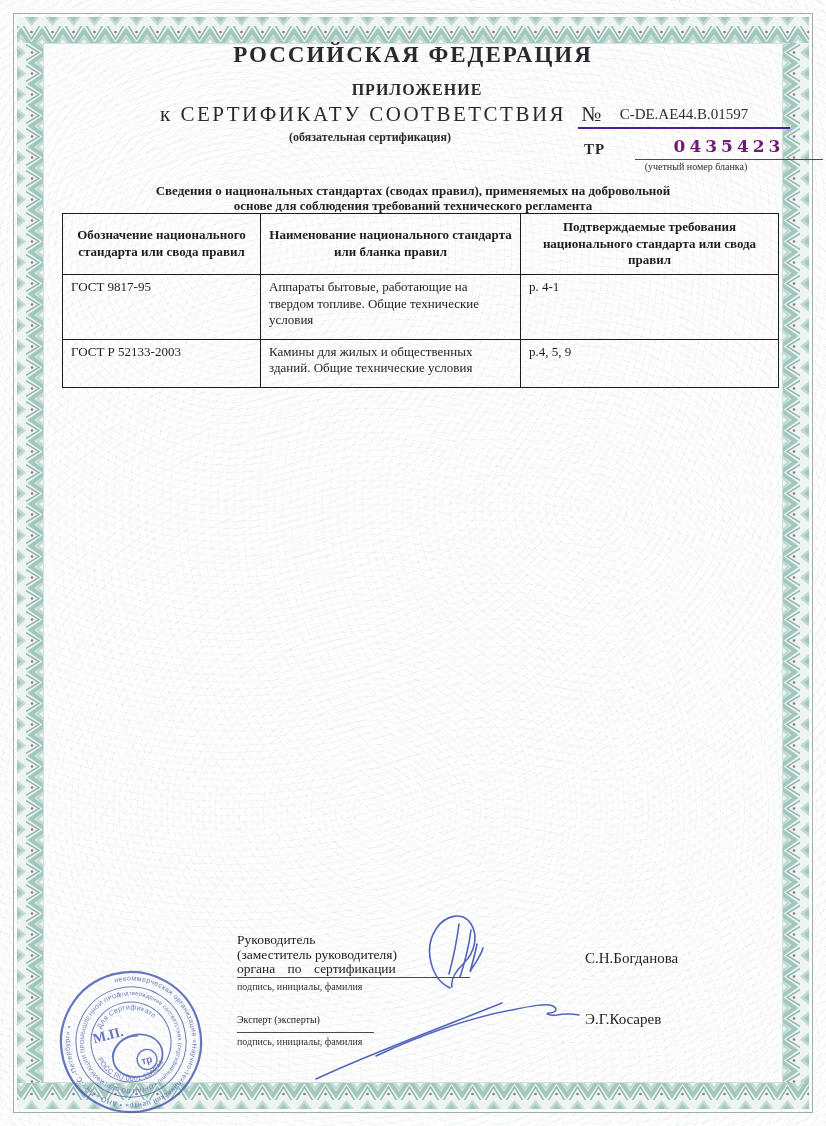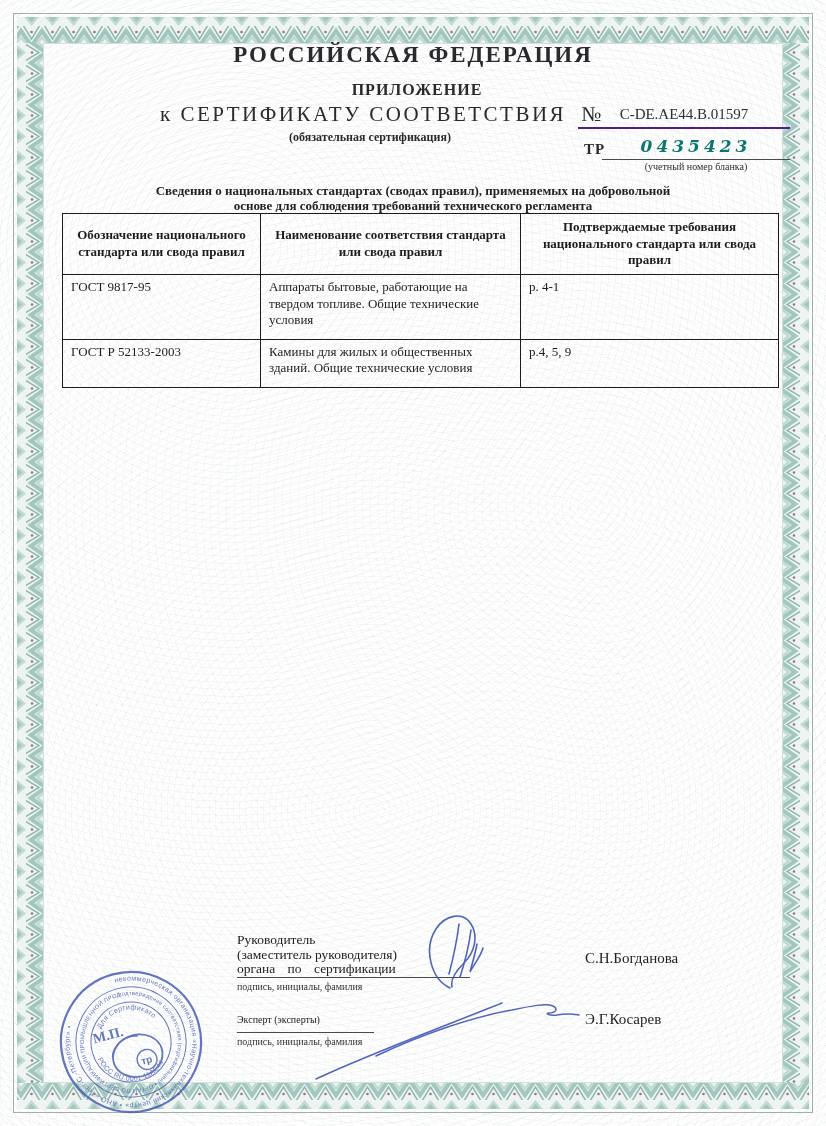--- a/index.html
+++ b/index.html
@@ -18,23 +18,23 @@
   }
   .frame{position:absolute;left:0;top:0;}
   .abs{position:absolute;}
   .t1{left:0;top:42px;width:100%;text-align:center;font-size:23px;font-weight:bold;letter-spacing:2px;color:#2a2a2e;}
   .t2{left:4px;top:81px;width:100%;text-align:center;font-size:16px;font-weight:bold;letter-spacing:1px;color:#2a2a2e;}
   .cert-line{left:160px;top:102px;font-size:21px;font-weight:normal;letter-spacing:2.5px;color:#2a2a2e;white-space:nowrap;}
   .cert-number{left:578px;top:106px;width:212px;text-align:center;font-size:15px;color:#2f2f33;
     border-bottom:2px solid #4c1d95;padding-bottom:4px;}
   .mandatory{left:250px;top:130px;width:240px;text-align:center;font-size:12px;font-weight:bold;color:#2a2a2e;}
   .tr-label{left:584px;top:141px;font-size:15px;font-weight:bold;letter-spacing:1px;color:#2a2a2e;}
-  .blank-number{left:602px;top:136px;width:188px;text-align:center;
-    font-family:"DejaVu Serif", serif;font-size:17px;font-weight:bold;letter-spacing:4px;color:#0f766e;
-    border-bottom:1px solid #4a4a4e;padding-bottom:3px;font-style:italic;}
+  .blank-number{left:635px;top:136px;width:188px;text-align:center;
+    font-family:"DejaVu Serif", serif;font-size:17px;font-weight:bold;letter-spacing:4px;color:#701a75;
+    border-bottom:1px solid #4a4a4e;padding-bottom:3px;}
   .blank-caption{left:602px;top:161px;width:188px;text-align:center;font-size:10px;color:#2f2f33;}
   .intro{left:0;top:183px;width:100%;text-align:center;font-size:13px;font-weight:bold;line-height:15px;color:#222;}
   table.standards{position:absolute;left:62px;top:213px;width:716px;border-collapse:collapse;
     border:1.5px solid #1c1c1c;table-layout:fixed;}
   table.standards th, table.standards td{border:1px solid #1c1c1c;font-size:13px;line-height:1.28;}
   table.standards th{font-weight:bold;text-align:center;vertical-align:middle;padding:5px 8px;height:38px;}
   table.standards td{vertical-align:top;text-align:left;padding:4px 8px 10px 8px;}
   table.standards tr.r1 td{height:44px;}
   table.standards tr.r2 td{height:22px;}
   .role{left:237px;top:933px;font-size:13.5px;line-height:14.5px;color:#222;}
@@ -98,21 +98,21 @@
 
   <table class="standards">
     <colgroup>
         <col style="width:198px">
         <col style="width:260px">
         <col style="width:258px">
       </colgroup>
     <thead>
       <tr>
         <th>Обозначение национального стандарта или свода правил</th>
-        <th>Наименование соответствия стандарта или свода правил</th>
+        <th>Наименование национального стандарта или бланка правил</th>
         <th>Подтверждаемые требования национального стандарта или свода правил</th>
       </tr>
     </thead>
     <tbody>
       <tr class="r1">
         <td>ГОСТ 9817-95</td>
         <td>Аппараты бытовые, работающие на твердом топливе. Общие технические условия</td>
         <td>р. 4-1</td>
       </tr>
       <tr class="r2">

